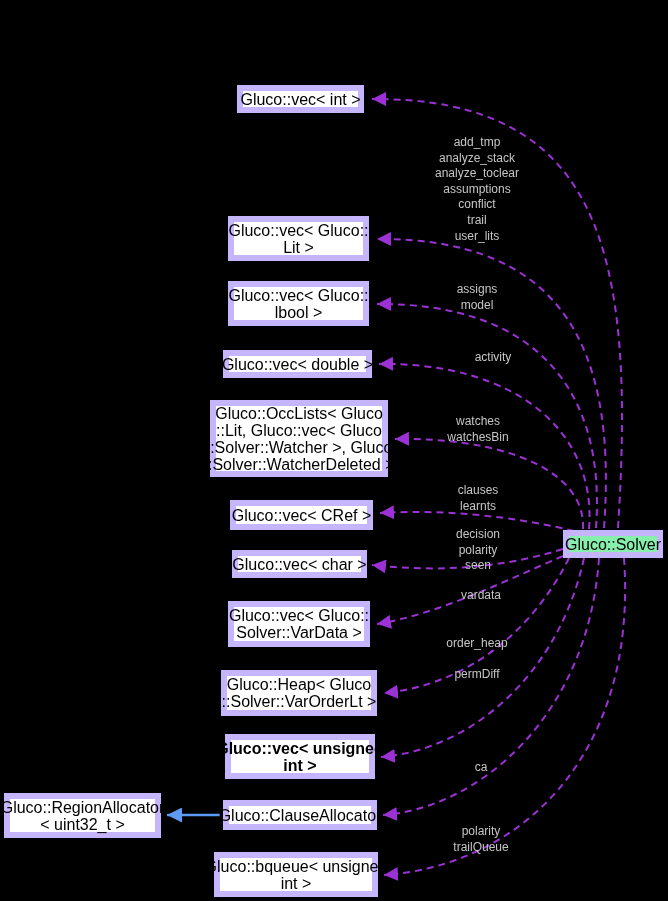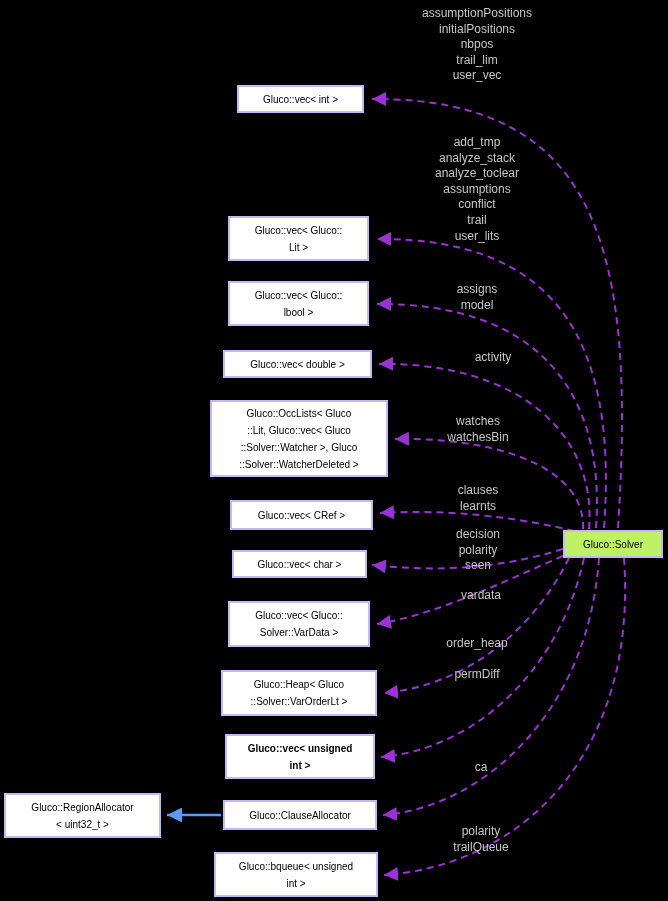--- a/index.html
+++ b/index.html
@@ -7,33 +7,33 @@
     position:relative;
     width:668px;height:901px;
     background:#000;
     font-family:"Liberation Sans", sans-serif;
     overflow:hidden;
   }
   #edges{position:absolute;left:0;top:0;width:668px;height:901px;}
   .node{
     position:absolute;
     background:#ffffff;
-    border:2px solid #c4b5fd;
+    border:6px solid #c4b5fd;
     color:#000;
-    font-size:10px;
+    font-size:16px;
     line-height:17px;
     display:flex;
     flex-direction:column;
     justify-content:center;
     align-items:center;
     text-align:center;
     box-sizing:border-box;
     white-space:nowrap;
   }
-  .node.highlight{background:#bef264;}
+  .node.highlight{background:#86efac;}
   .edge-label{
     position:absolute;
     transform:translateX(-50%);
     color:#c6c6c6;
     font-size:12px;
     line-height:15.6px;
     text-align:center;
     white-space:nowrap;
   }
   
@@ -142,27 +142,20 @@
     <div>Gluco::ClauseAllocator</div>
   </div>
   <div class="node" id="n12">
     <div>Gluco::bqueue&lt; unsigned</div>
     <div>int &gt;</div>
   </div>
   <div class="node highlight" id="n13">
     <div>Gluco::Solver</div>
   </div>
 
-  <div class="edge-label" id="el0">
-    <div>assumptionPositions</div>
-    <div>initialPositions</div>
-    <div>nbpos</div>
-    <div>trail_lim</div>
-    <div>user_vec</div>
-  </div>
   <div class="edge-label" id="el1">
     <div>add_tmp</div>
     <div>analyze_stack</div>
     <div>analyze_toclear</div>
     <div>assumptions</div>
     <div>conflict</div>
     <div>trail</div>
     <div>user_lits</div>
   </div>
   <div class="edge-label" id="el2">

